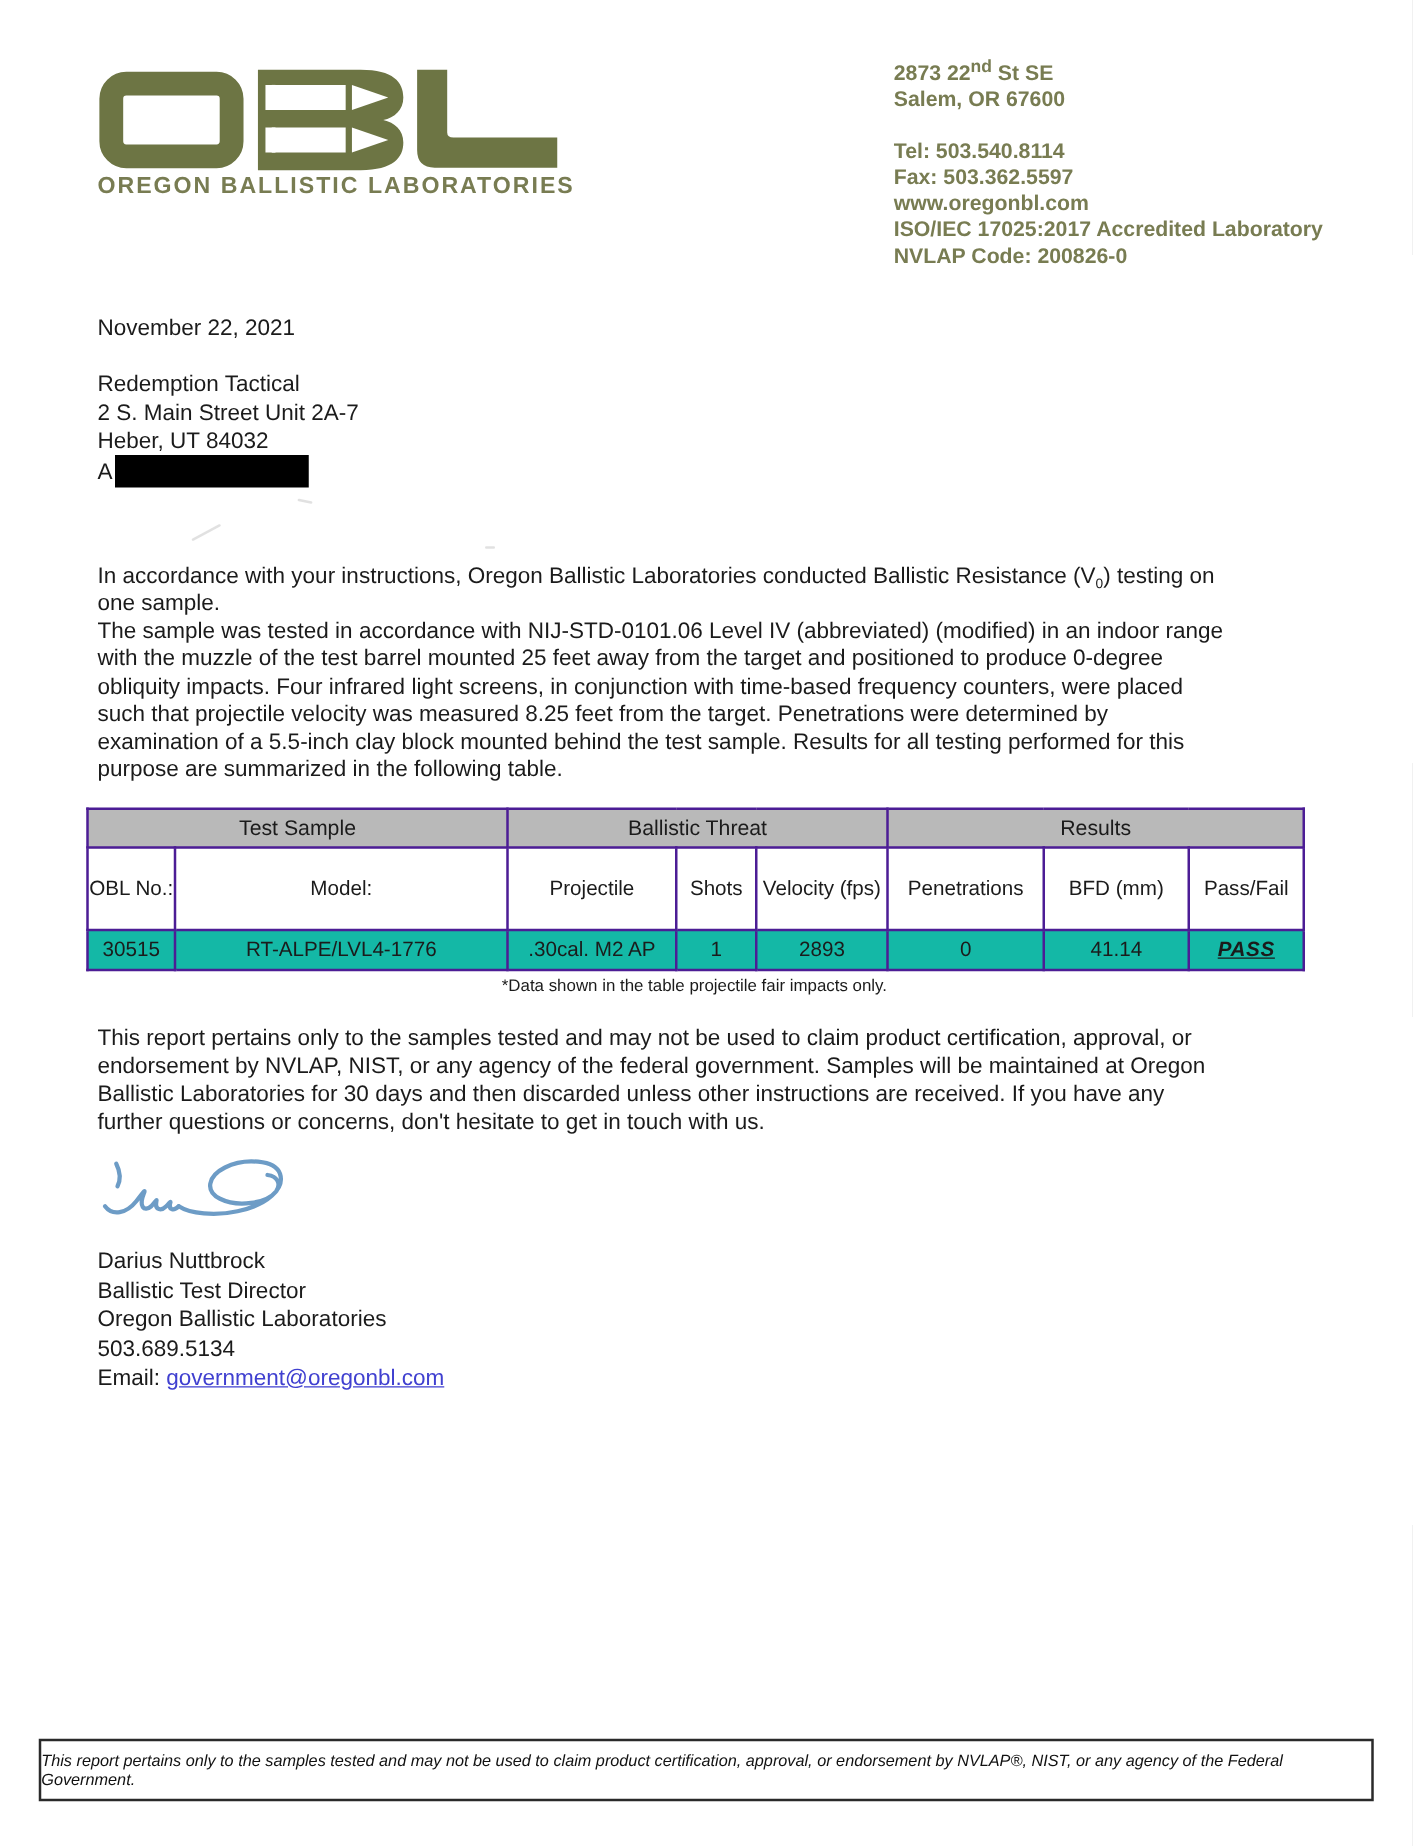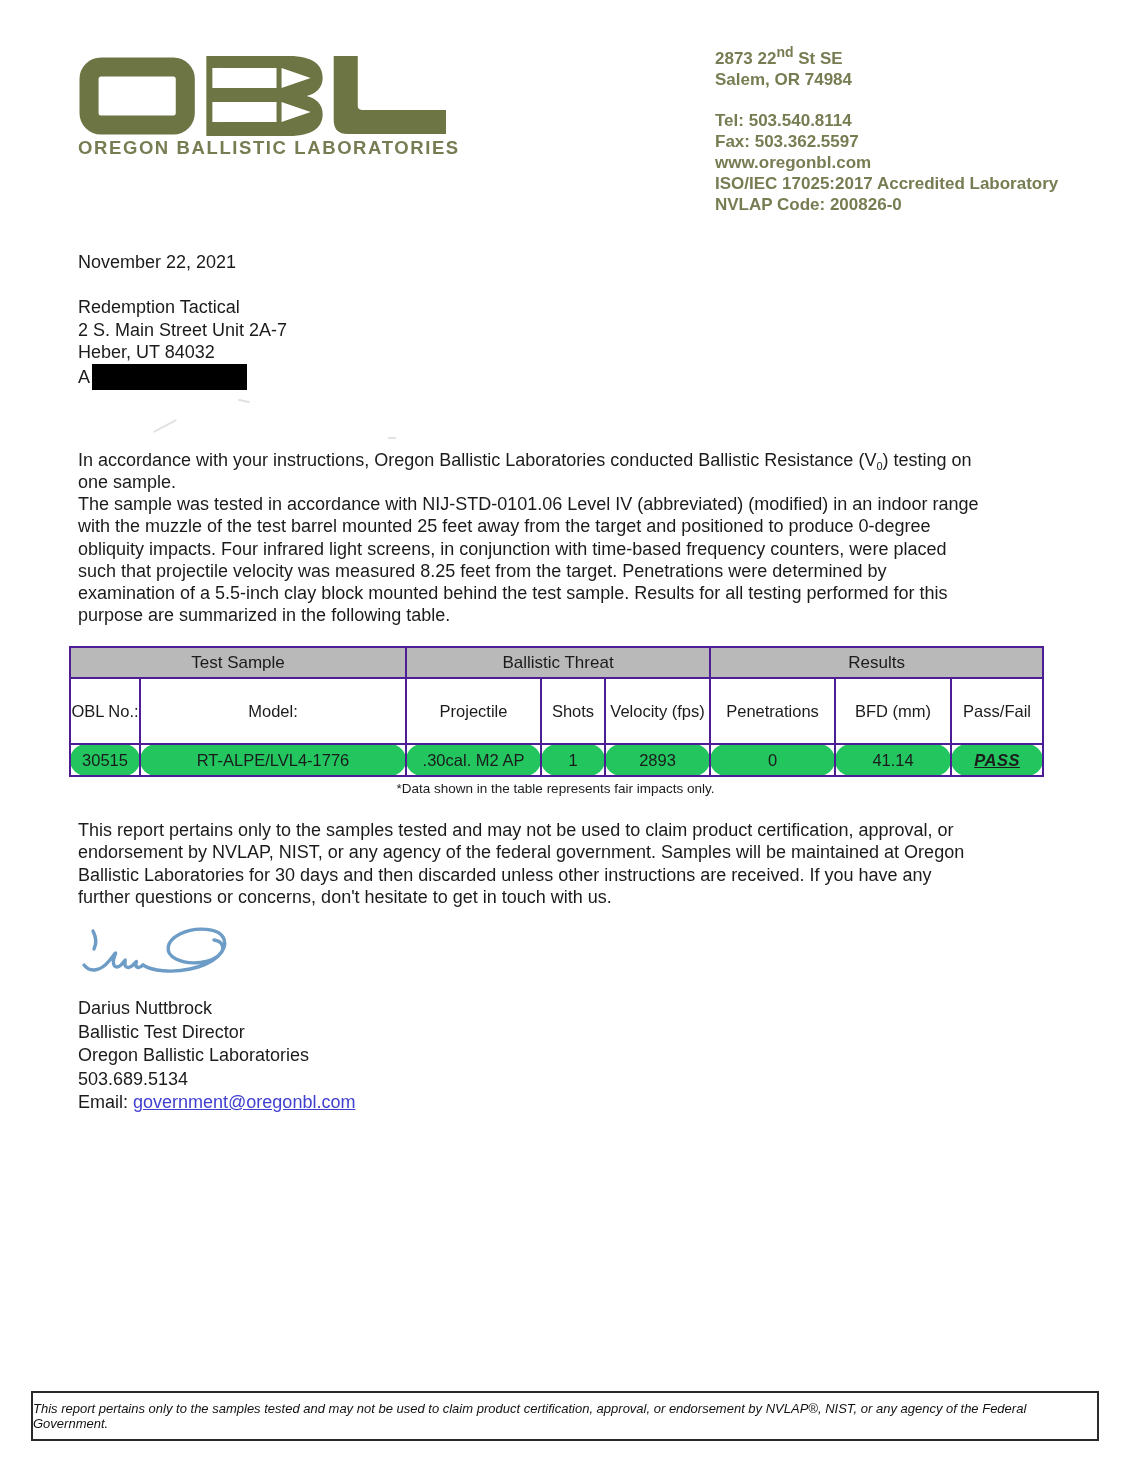--- a/index.html
+++ b/index.html
@@ -43,21 +43,21 @@
   sub.sm{font-size:11px;vertical-align:-4px;line-height:0;}
   
   .results{position:absolute;left:69px;top:646px;}
   table.rt{border-collapse:collapse;table-layout:fixed;width:973px;}
   table.rt th,table.rt td{
     border:2px solid #4c1d95;vertical-align:middle;text-align:center;
     font-weight:normal;padding:0;
   }
   tr.group-row th{background:#b9b9b9;height:29px;font-size:17px;}
   tr.colhead-row th{background:#ffffff;height:64px;font-size:16.5px;line-height:20px;}
-  tr.data-row td{background:#22c55e;height:30px;font-size:16.5px;border-radius:16px;}
+  tr.data-row td{background:#14b8a6;height:30px;font-size:16.5px;}
   td.cell-left{text-align:left;padding-left:10px;}
   .pass{font-weight:bold;font-style:italic;text-decoration:underline;letter-spacing:.5px;}
   .footnote{
     position:absolute;left:69px;top:781px;width:973px;
     text-align:center;font-size:13.5px;color:#1b1b1b;
   }
   
   .signature-svg{position:absolute;left:80px;top:924px;width:162px;height:70px;}
   .sig-block{position:absolute;left:78px;top:997px;font-size:18px;line-height:23.5px;}
   .sig-lines{white-space:pre-line;}
@@ -97,21 +97,21 @@
       <rect x="139" y="12" width="3" height="20"></rect>
       <path d="M134,46 H198 V66 H134 Z"></path>
       <path d="M203,46 L232,56 L203,66 Z"></path>
       <rect x="139" y="46" width="3" height="20"></rect>
     </g>
   </svg>
   <div class="logo-subtitle">OREGON BALLISTIC LABORATORIES</div>
 
   <div class="letterhead-right">
     <div><span>2873 22</span><sup class="sm">nd</sup><span> St SE</span></div>
-    <div>Salem, OR 74984</div>
+    <div>Salem, OR 67600</div>
     <div class="gap"></div>
     <div class="grp">Tel: 503.540.8114
 Fax: 503.362.5597
 www.oregonbl.com
 ISO/IEC 17025:2017 Accredited Laboratory
 NVLAP Code: 200826-0</div>
   </div>
 
   <div class="date">November 22, 2021</div>
 
@@ -169,21 +169,21 @@
         <td class="cell-left">.30cal. M2 AP</td>
         <td>1</td>
         <td>2893</td>
         <td>0</td>
         <td>41.14</td>
         <td><span class="pass">PASS</span></td>
       </tr>
     </tbody>
       </table>
   </div>
-  <div class="footnote">*Data shown in the table represents fair impacts only.</div>
+  <div class="footnote">*Data shown in the table projectile fair impacts only.</div>
 
   <div class="bodytext para-close">This report pertains only to the samples tested and may not be used to claim product certification, approval, or
 endorsement by NVLAP, NIST, or any agency of the federal government. Samples will be maintained at Oregon
 Ballistic Laboratories for 30 days and then discarded unless other instructions are received. If you have any
 further questions or concerns, don't hesitate to get in touch with us.</div>
 
   <svg class="signature-svg" viewBox="0 0 162 70" aria-hidden="true">
     <g fill="none" stroke="#6d9cc6" stroke-width="3.4" stroke-linecap="round" stroke-linejoin="round">
       <path d="M13,7 C16,13 17,19 14,25"></path>
       <path d="M4,41 C10,49 21,47 29,37 C34,31 37,26 35,31 C31,41 35,46 41,41 C45,37 46,34 45,38 C44,44 49,45 53,41 C56,38 57,36 56,39 C55,44 59,45 63,41"></path>

